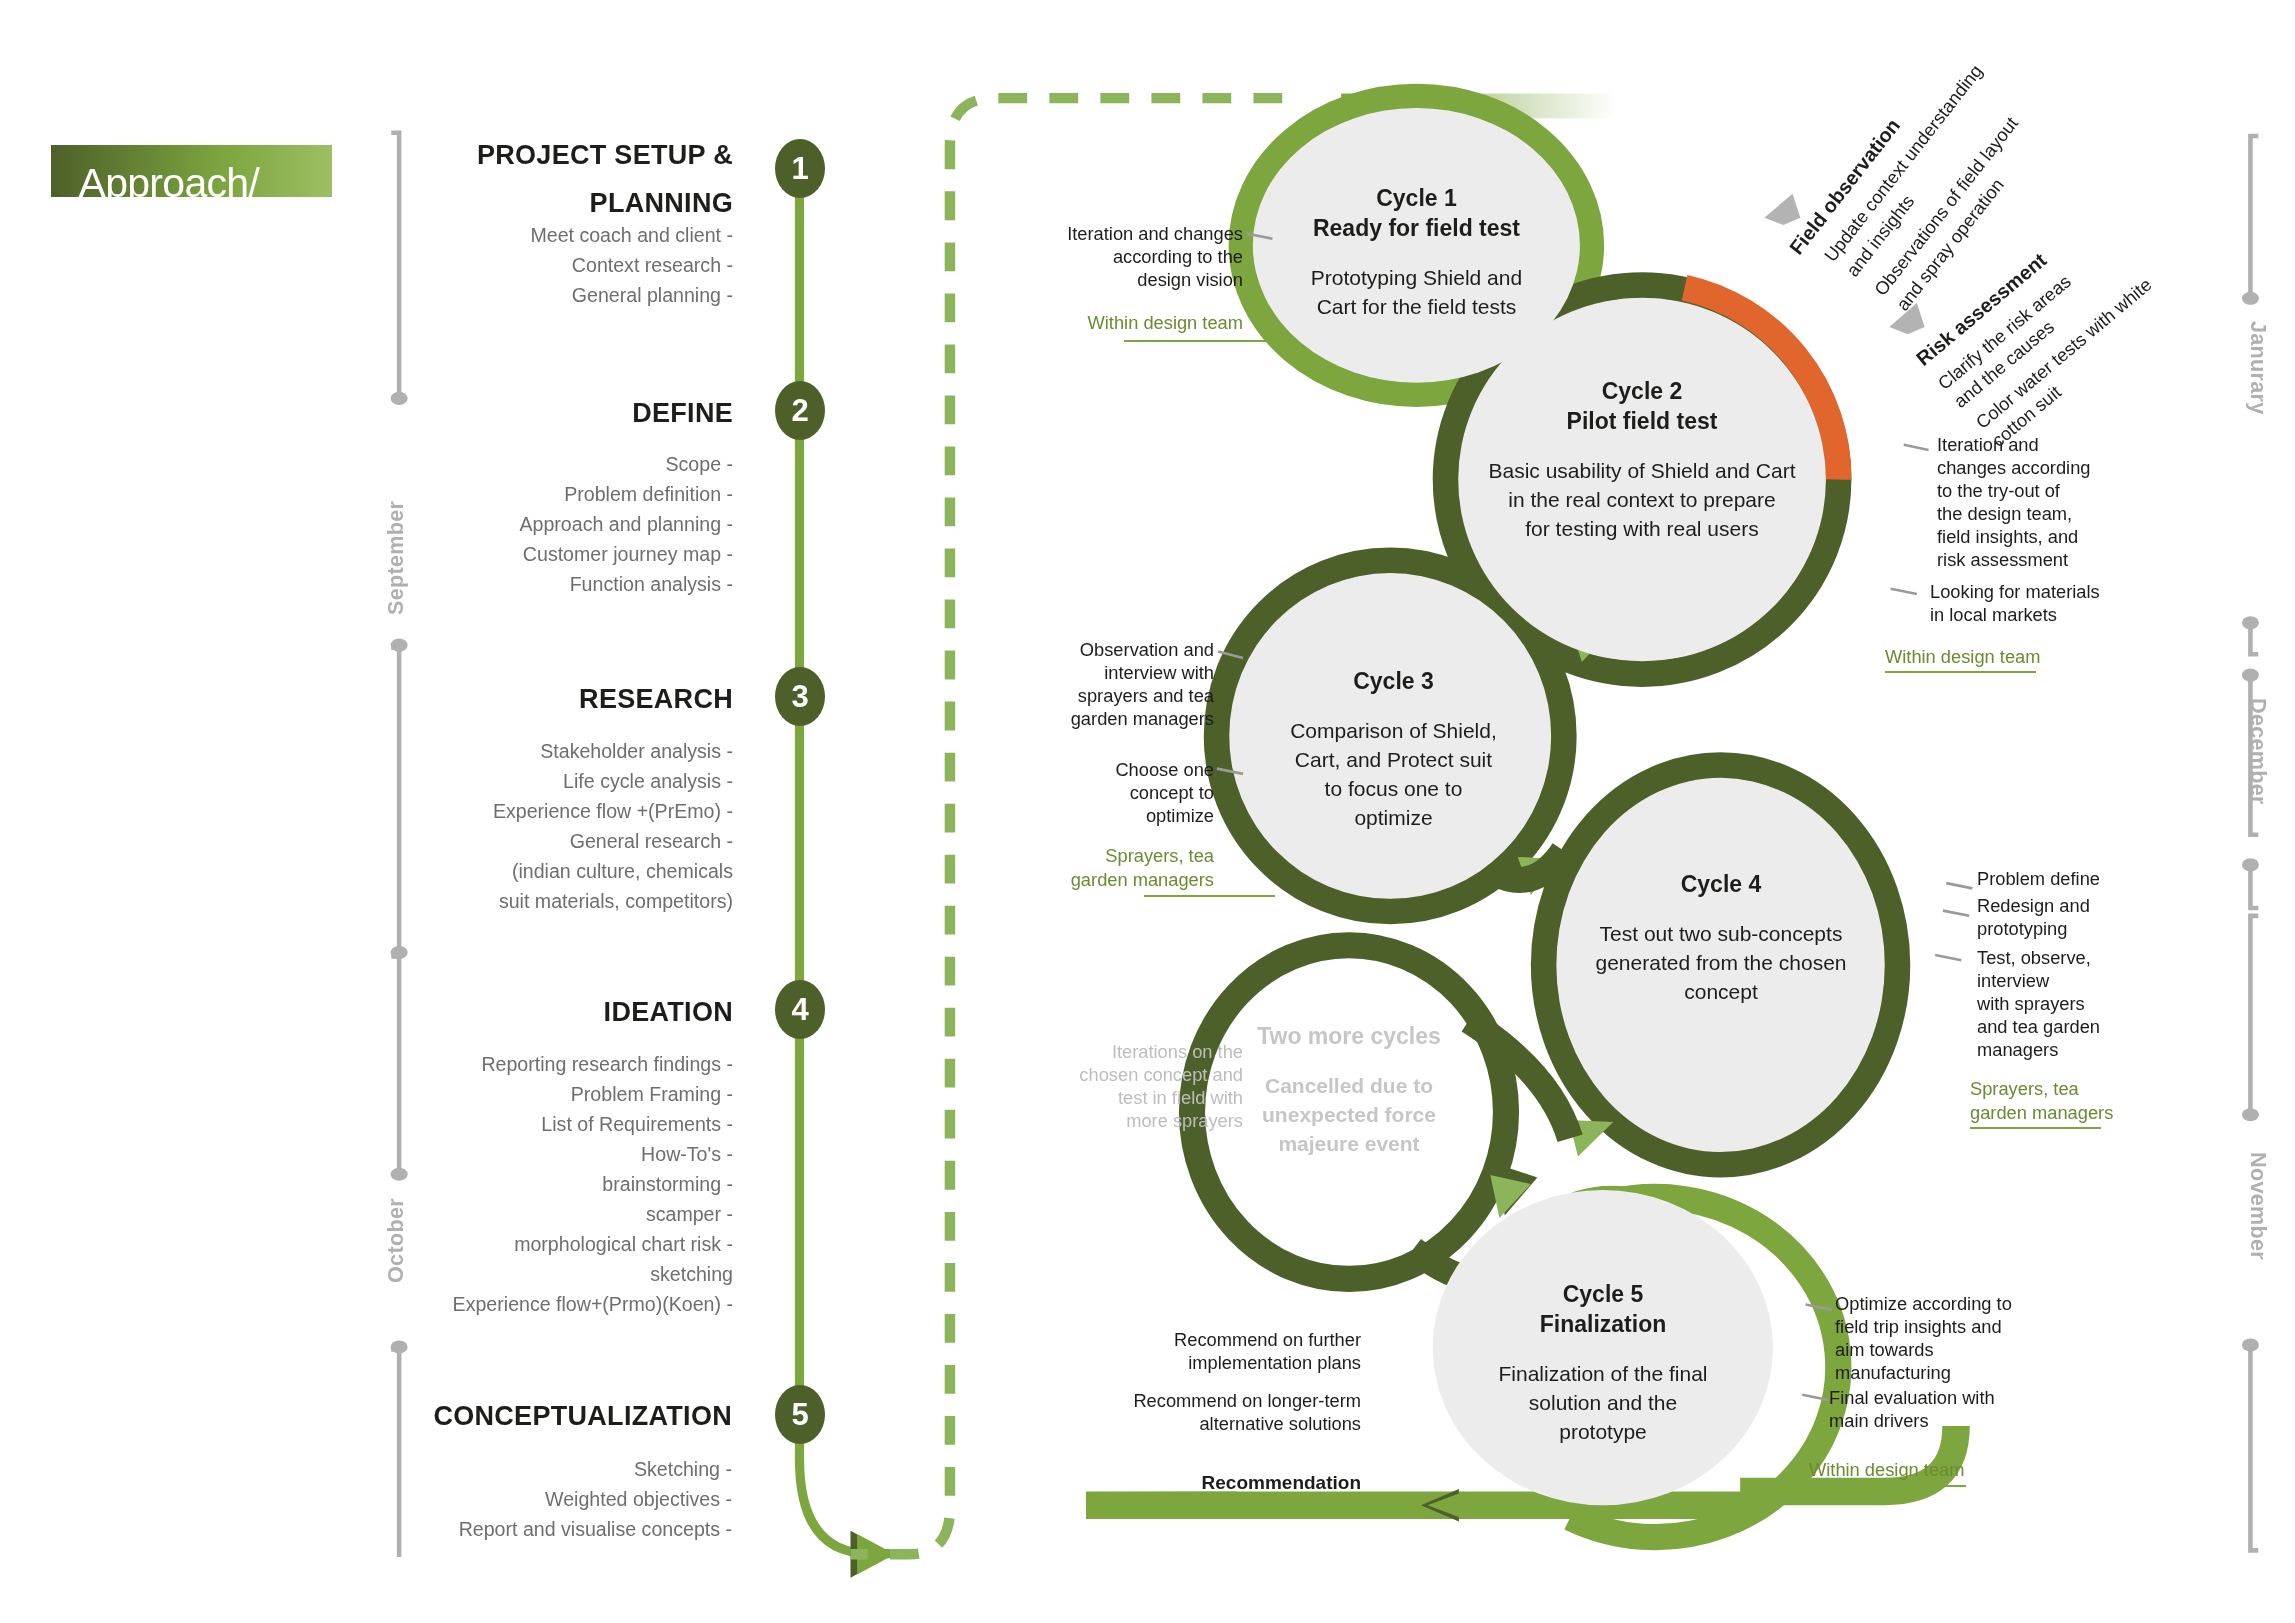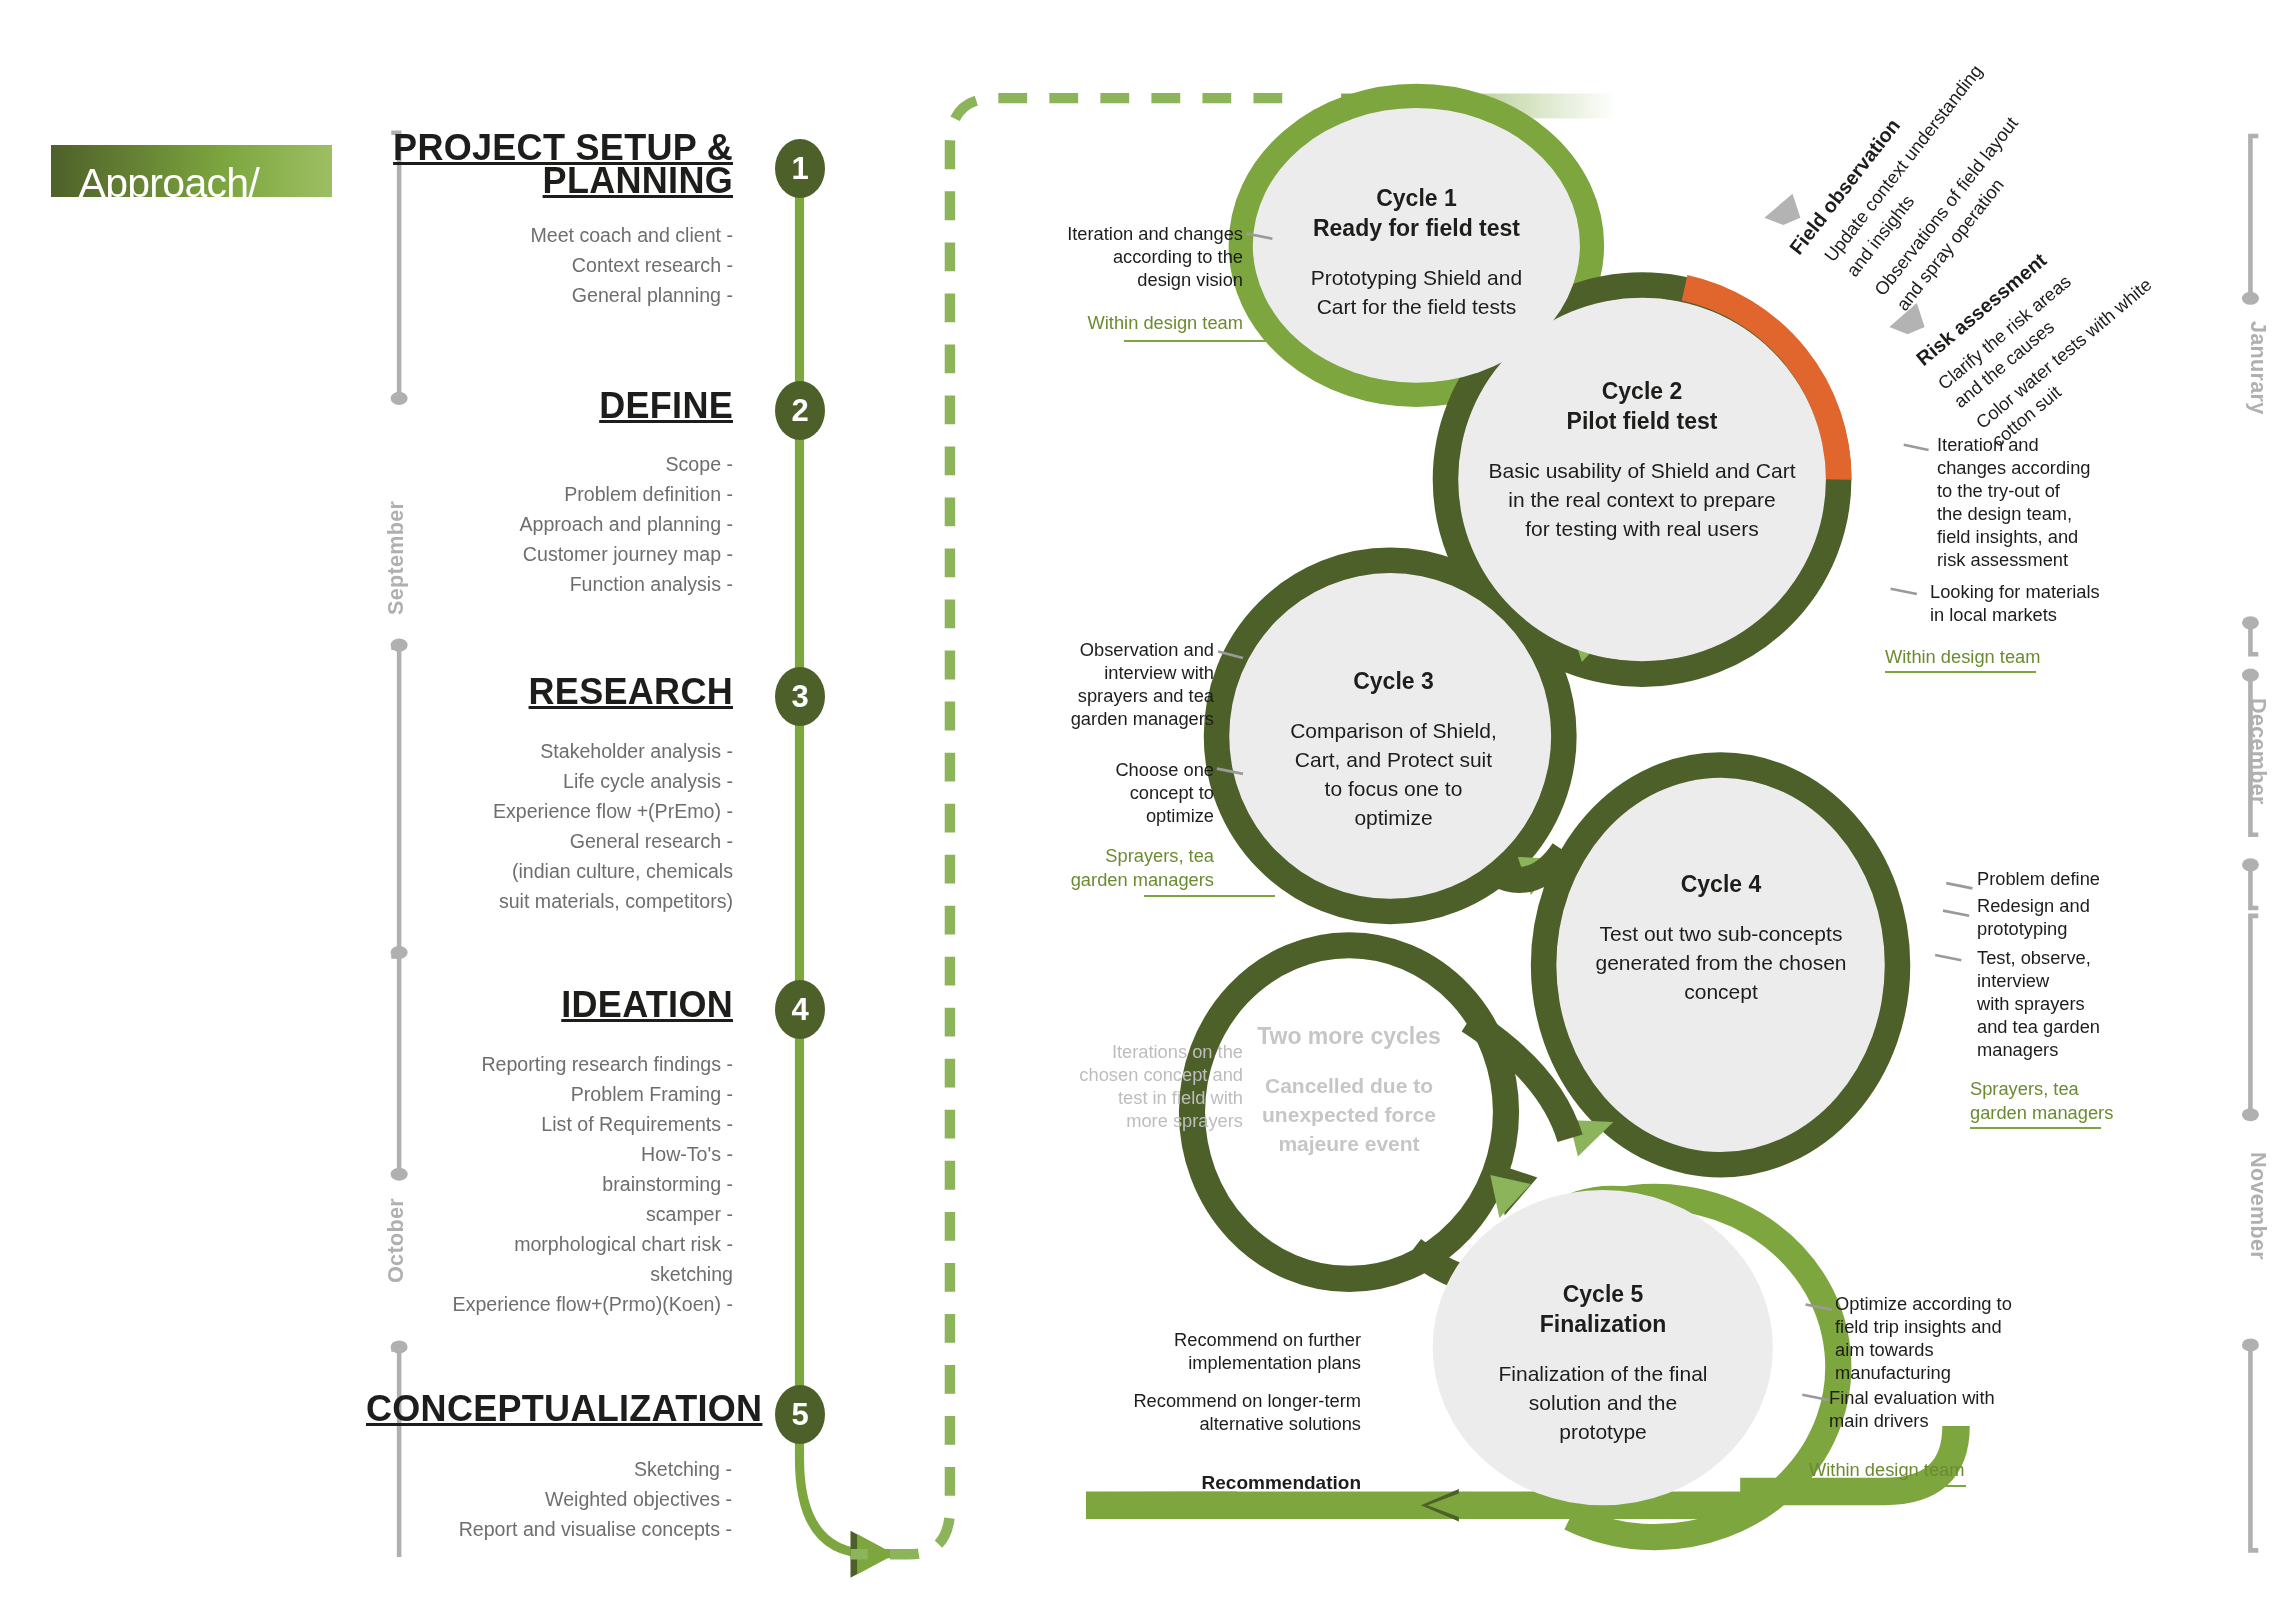--- a/index.html
+++ b/index.html
@@ -16,21 +16,21 @@
   }
   #approach-banner span{
     display:block;color:#fff;font-size:41px;font-weight:400;
     letter-spacing:-0.7px;line-height:52px;padding-left:27.5px;
     position:relative;top:11.8px;
   }
 
   
   .phase-title{
     text-align:right;color:#1d1d1b;font-weight:bold;
-    font-size:36px;letter-spacing:0.3px;line-height:33px;text-decoration:underline;
+    font-size:27px;letter-spacing:0.3px;line-height:48px;
   }
   .phase-items{
     text-align:right;color:#6e6e6e;font-size:19.6px;line-height:30px;
     font-family:"Liberation Sans",sans-serif;font-weight:300;
   }
   .phase-items div{white-space:nowrap;}
 
   
   .node{
     width:50px;height:59px;border-radius:50%;

